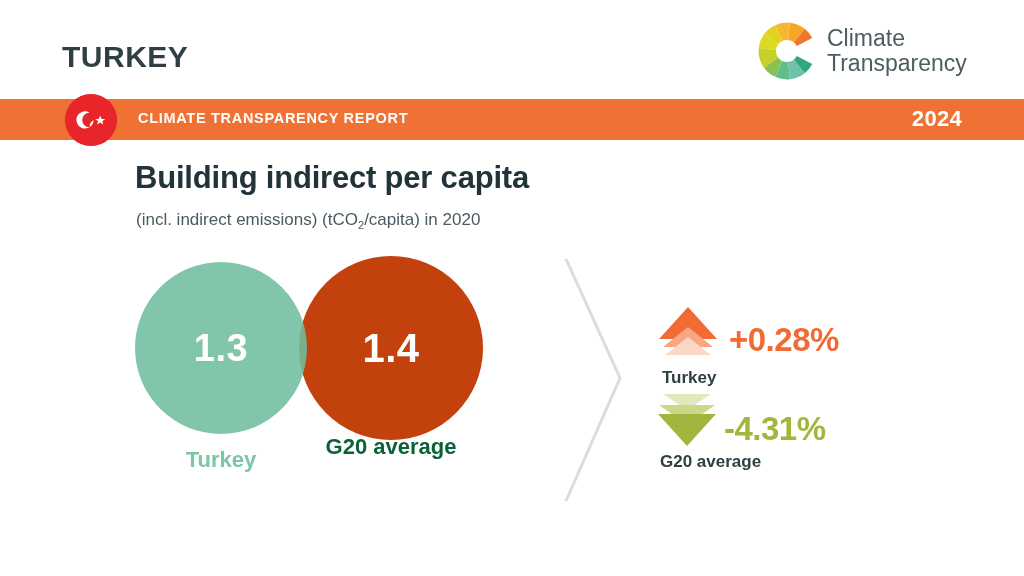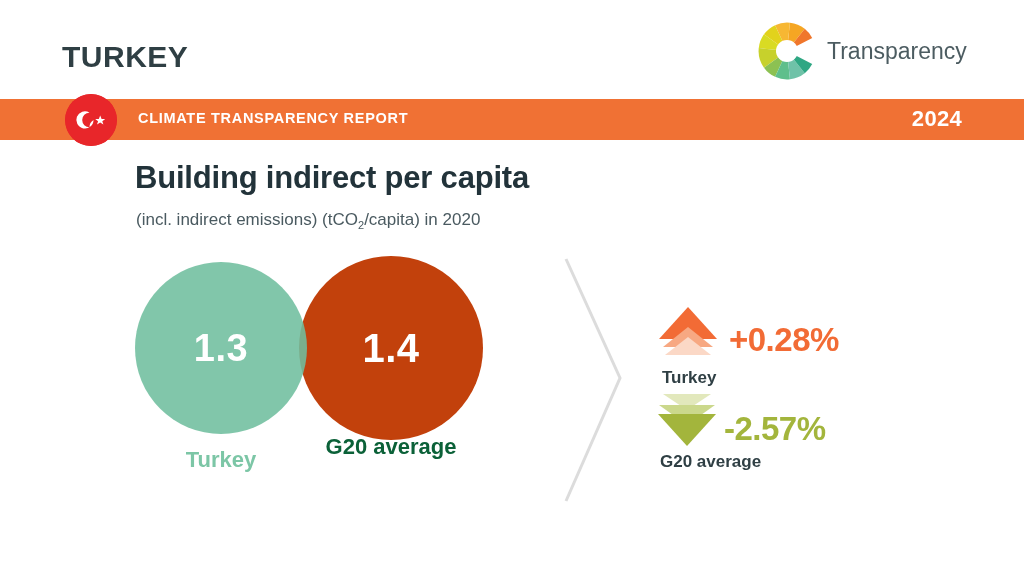--- a/index.html
+++ b/index.html
@@ -146,20 +146,21 @@
           <path d="M0,0 L-39.7,28.7 A49,49 0 0,0 -20.5,44.5 Z" fill="#8CC152"></path>
           <path d="M0,0 L-20.5,44.5 A49,49 0 0,0 5.1,48.7 Z" fill="#5FBF8C"></path>
           <path d="M0,0 L5.1,48.7 A49,49 0 0,0 30.6,38.3 Z" fill="#6FC2A8"></path>
           <path d="M0,0 L30.6,38.3 A49,49 0 0,0 43.5,22.5 Z" fill="#2FA783"></path>
           <path d="M0,0 L43.5,-22.5 A49,49 0 0,0 30.6,-38.3 Z" fill="#F0762B"></path>
           <circle cx="0" cy="0" r="19" fill="#ffffff"></circle>
         </g>
       </svg>
     </span>
     <span class="logo-text">
+      <div>Climate</div>
       <div>Transparency</div>
     </span>
   </div>
 
   <div class="band"></div>
   <div class="band-label">CLIMATE TRANSPARENCY REPORT</div>
   <div class="band-year">2024</div>
 
   <div class="flag-badge">
     <svg width="52" height="52" viewBox="0 0 52 52">
@@ -203,18 +204,18 @@
   <div class="trend-label label-turkey">Turkey</div>
 
   <div class="trend-row trend-down">
     <span>
       <svg class="arrow" width="72" height="56" viewBox="0 0 72 56">
         <polygon points="13,2 61,2 37,18" fill="#E2E8BC"></polygon>
         <polygon points="9,13 65,13 37,33" fill="#CBD88C"></polygon>
         <polygon points="8,22 66,22 37,54" fill="#A3B53C"></polygon>
       </svg>
     </span>
-    <span class="pct pct-down">-2.57%</span>
+    <span class="pct pct-down">-4.31%</span>
   </div>
   <div class="trend-label label-g20">G20 average</div>
 
 
 </div>
 
 </body></html>

